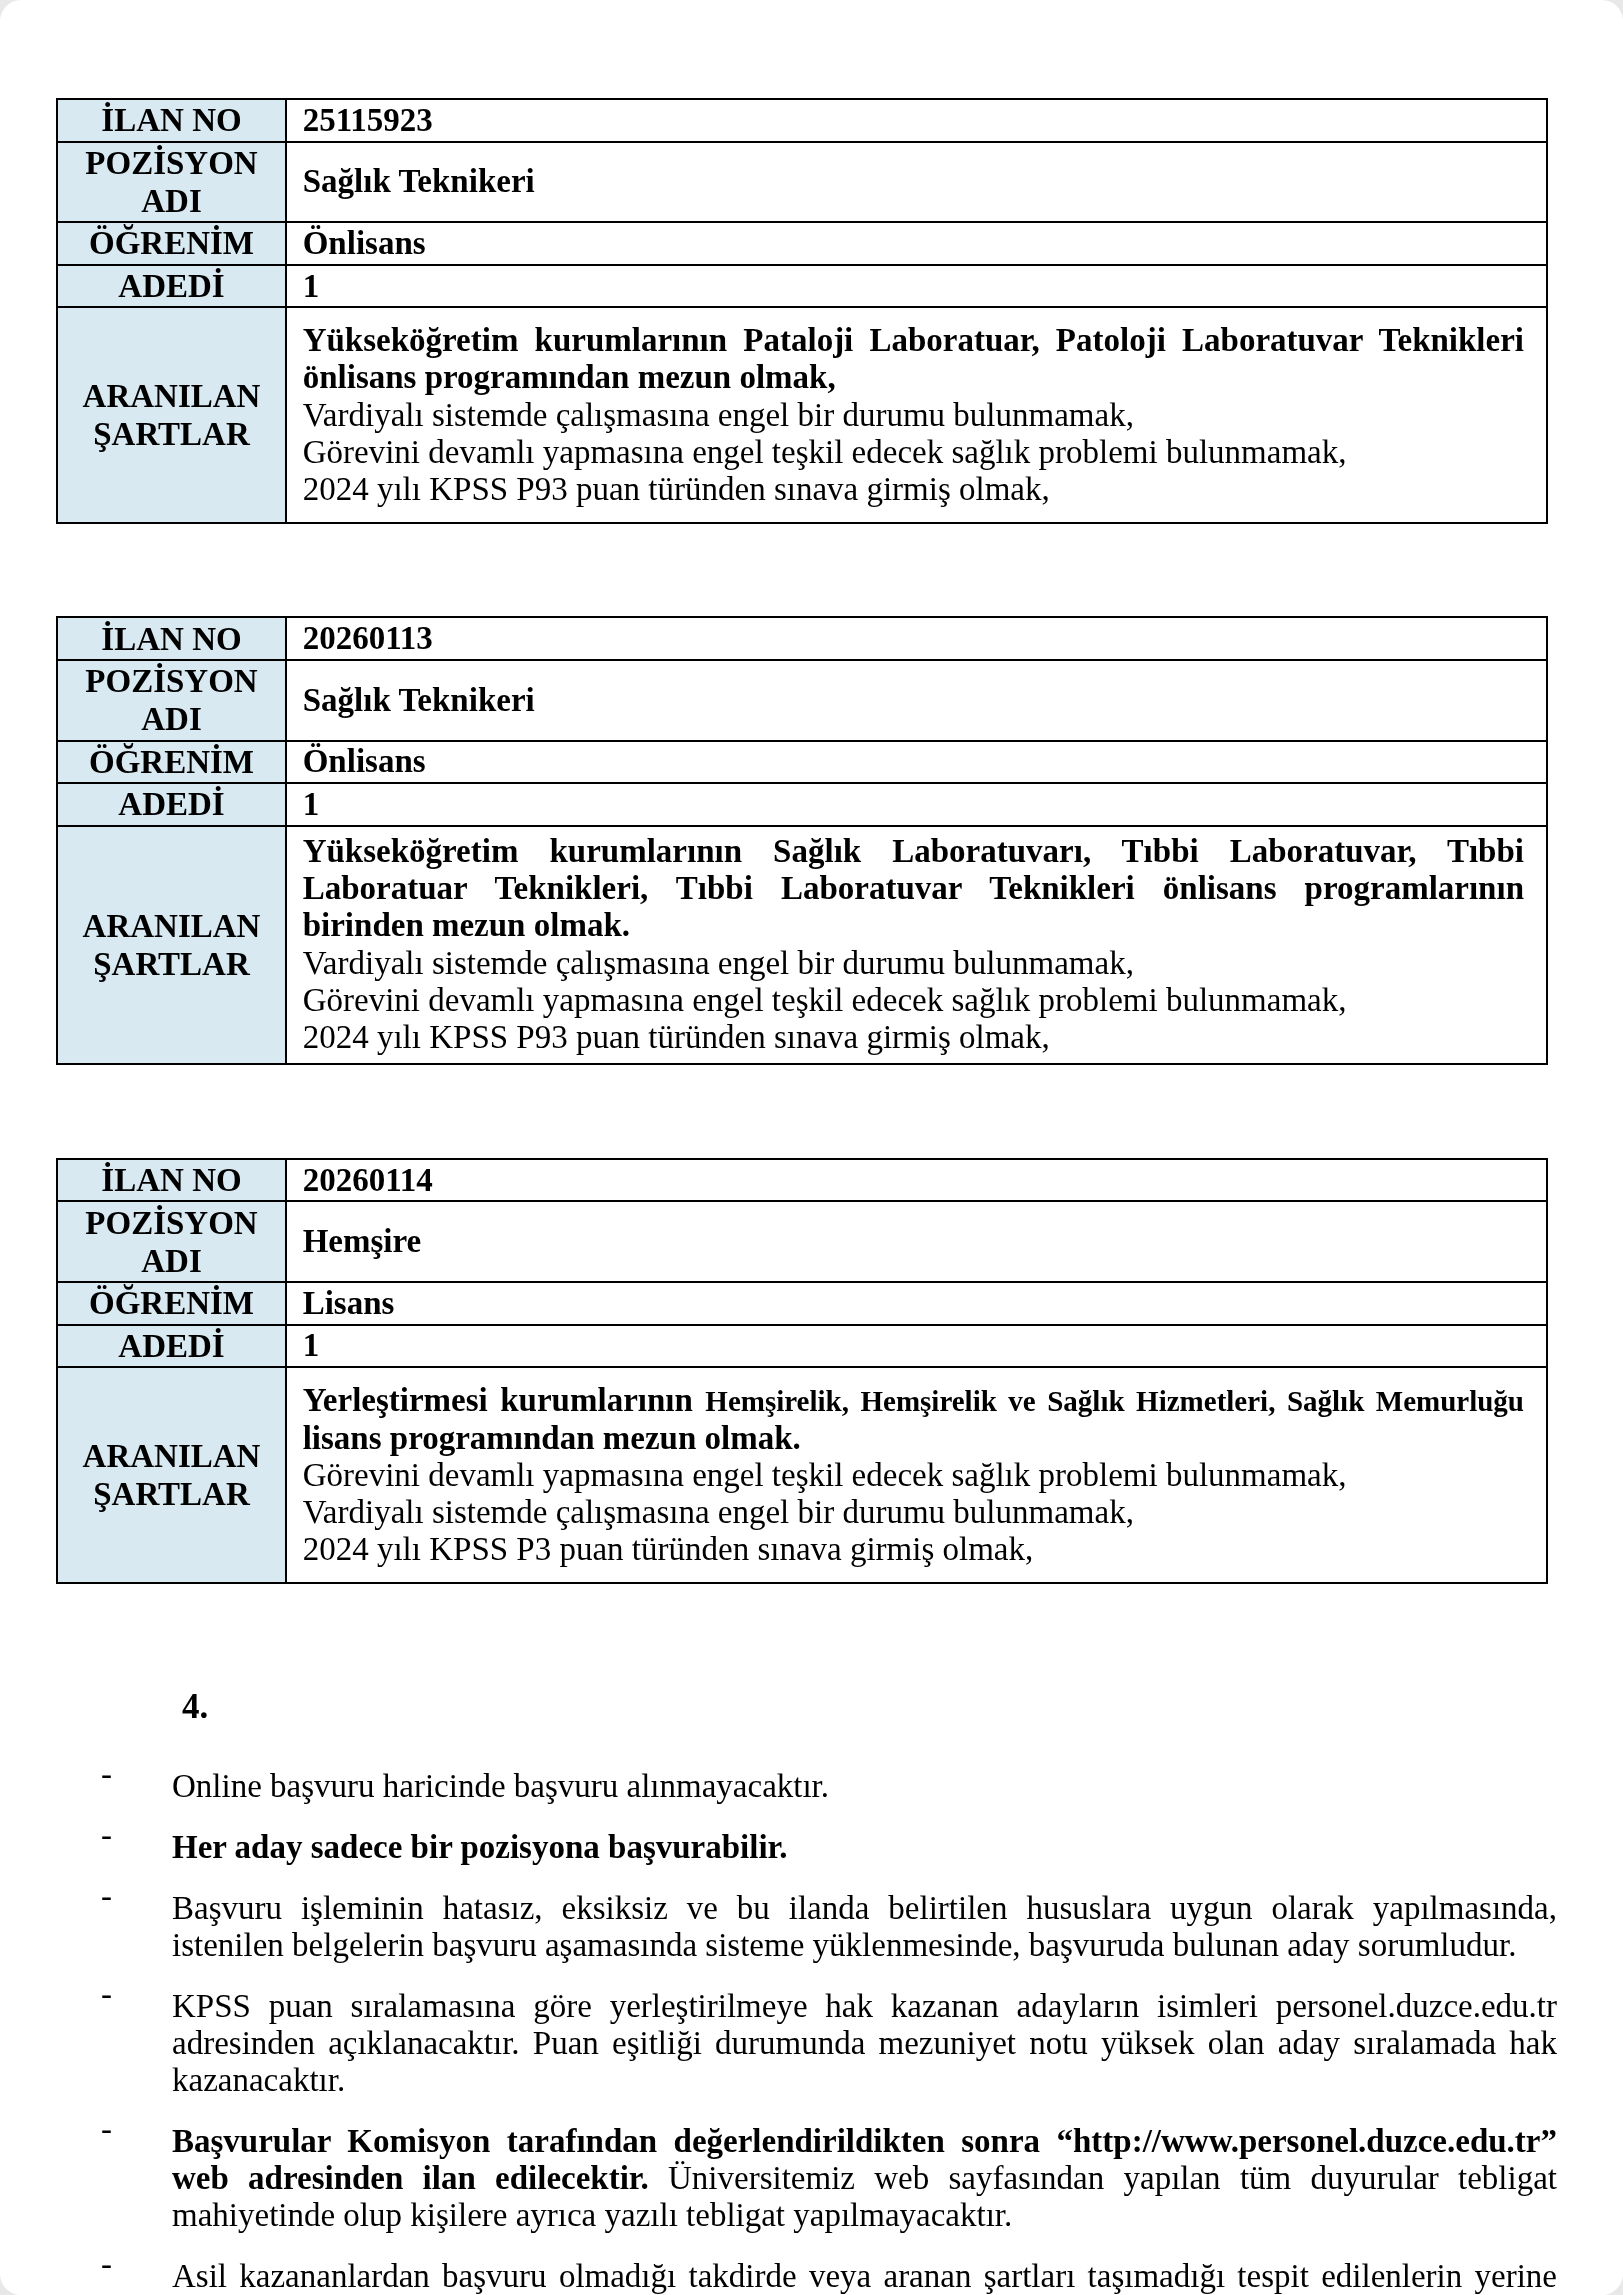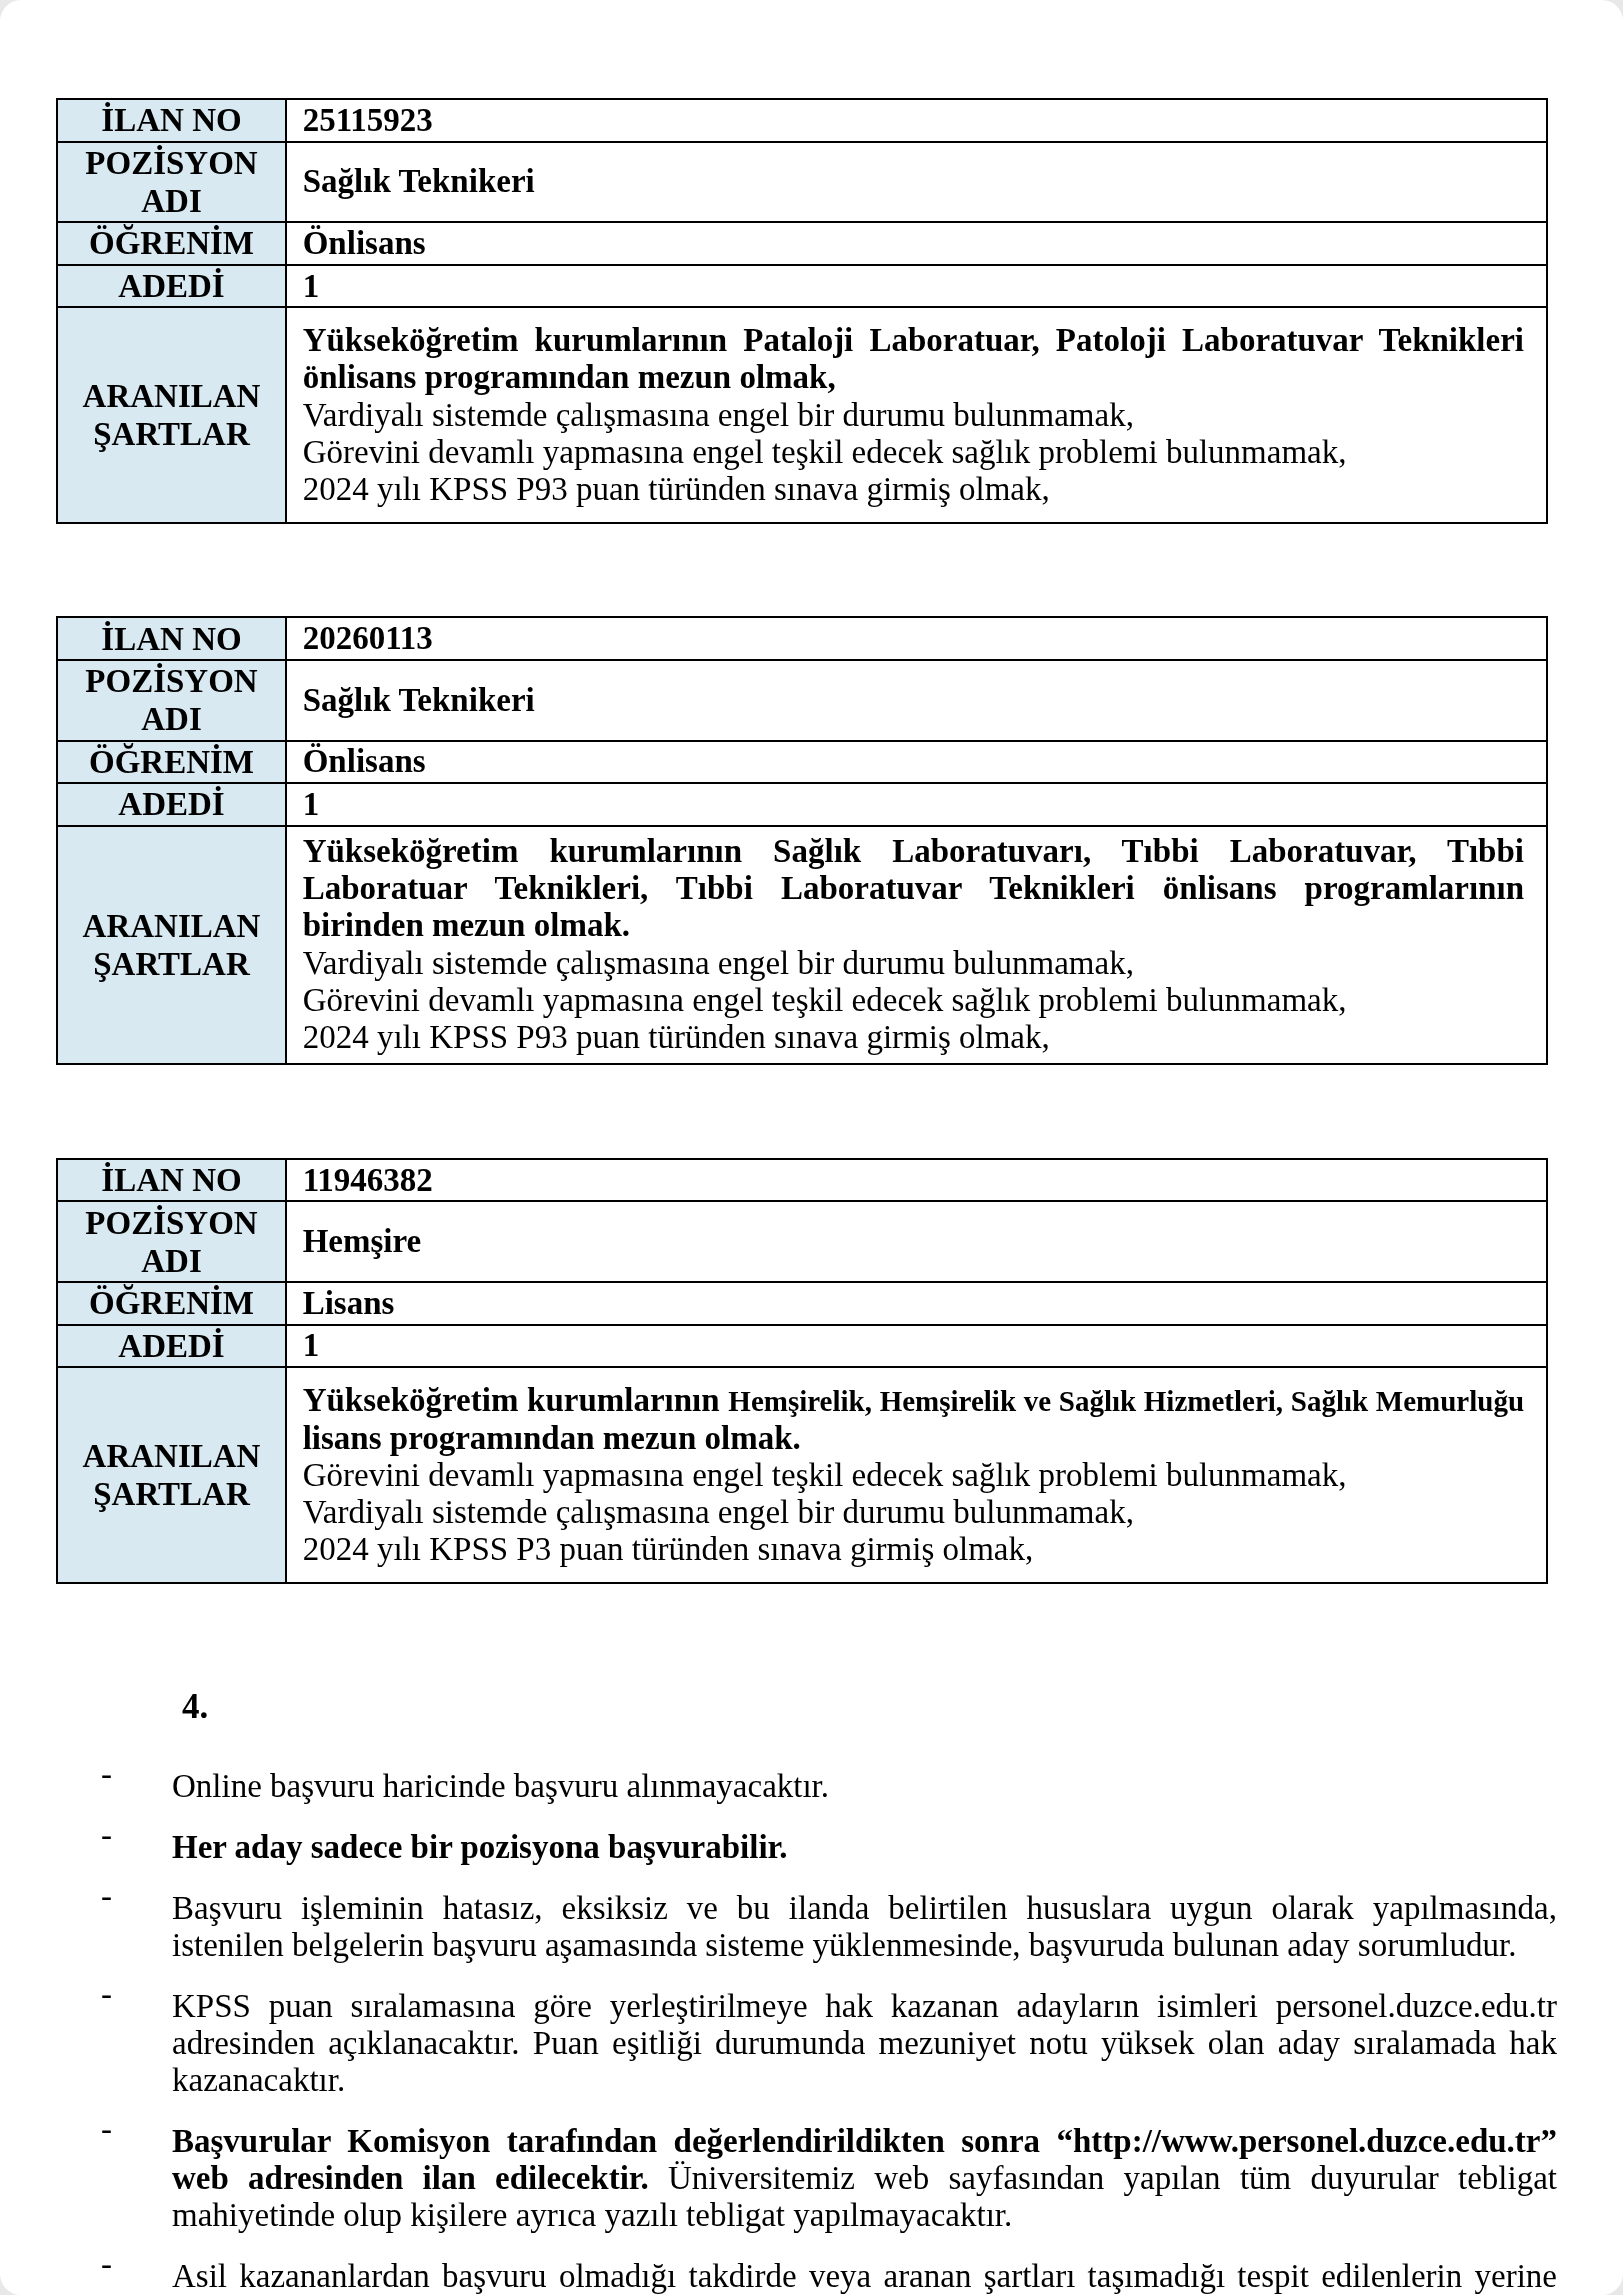--- a/index.html
+++ b/index.html
@@ -147,38 +147,38 @@
       </table>
 
     <table class="job-table t3">
       <colgroup>
           <col style="width:229px">
           <col>
         </colgroup>
       <tbody>
           <tr style="height:33px">
         <td class="label-cell">İLAN NO</td>
-        <td class="value-cell">11946382</td>
+        <td class="value-cell">20260114</td>
       </tr>
       <tr style="height:65px">
         <td class="label-cell">POZİSYON ADI</td>
         <td class="value-cell">Hemşire</td>
       </tr>
       <tr style="height:33px">
         <td class="label-cell">ÖĞRENİM</td>
         <td class="value-cell">Lisans</td>
       </tr>
       <tr style="height:34px">
         <td class="label-cell">ADEDİ</td>
         <td class="value-cell">1</td>
       </tr>
       <tr style="height:216px">
         <td class="label-cell">ARANILAN ŞARTLAR</td>
         <td class="sartlar-cell">
-          <p class="sartlar-bold"><span>Yükseköğretim kurumlarının </span><span class="bsmall">Hemşirelik, Hemşirelik ve Sağlık Hizmetleri, Sağlık Memurluğu </span><span>lisans programından mezun olmak.</span></p>
+          <p class="sartlar-bold"><span>Yerleştirmesi kurumlarının </span><span class="bsmall">Hemşirelik, Hemşirelik ve Sağlık Hizmetleri, Sağlık Memurluğu </span><span>lisans programından mezun olmak.</span></p>
           <p class="sline">Görevini devamlı yapmasına engel teşkil edecek sağlık problemi bulunmamak,</p>
           <p class="sline">Vardiyalı sistemde çalışmasına engel bir durumu bulunmamak,</p>
           <p class="sline">2024 yılı KPSS P3 puan türünden sınava girmiş olmak,</p>
         </td>
       </tr>
     </tbody>
       </table>
 
     <div class="notes-heading">
       <span>4.</span>

